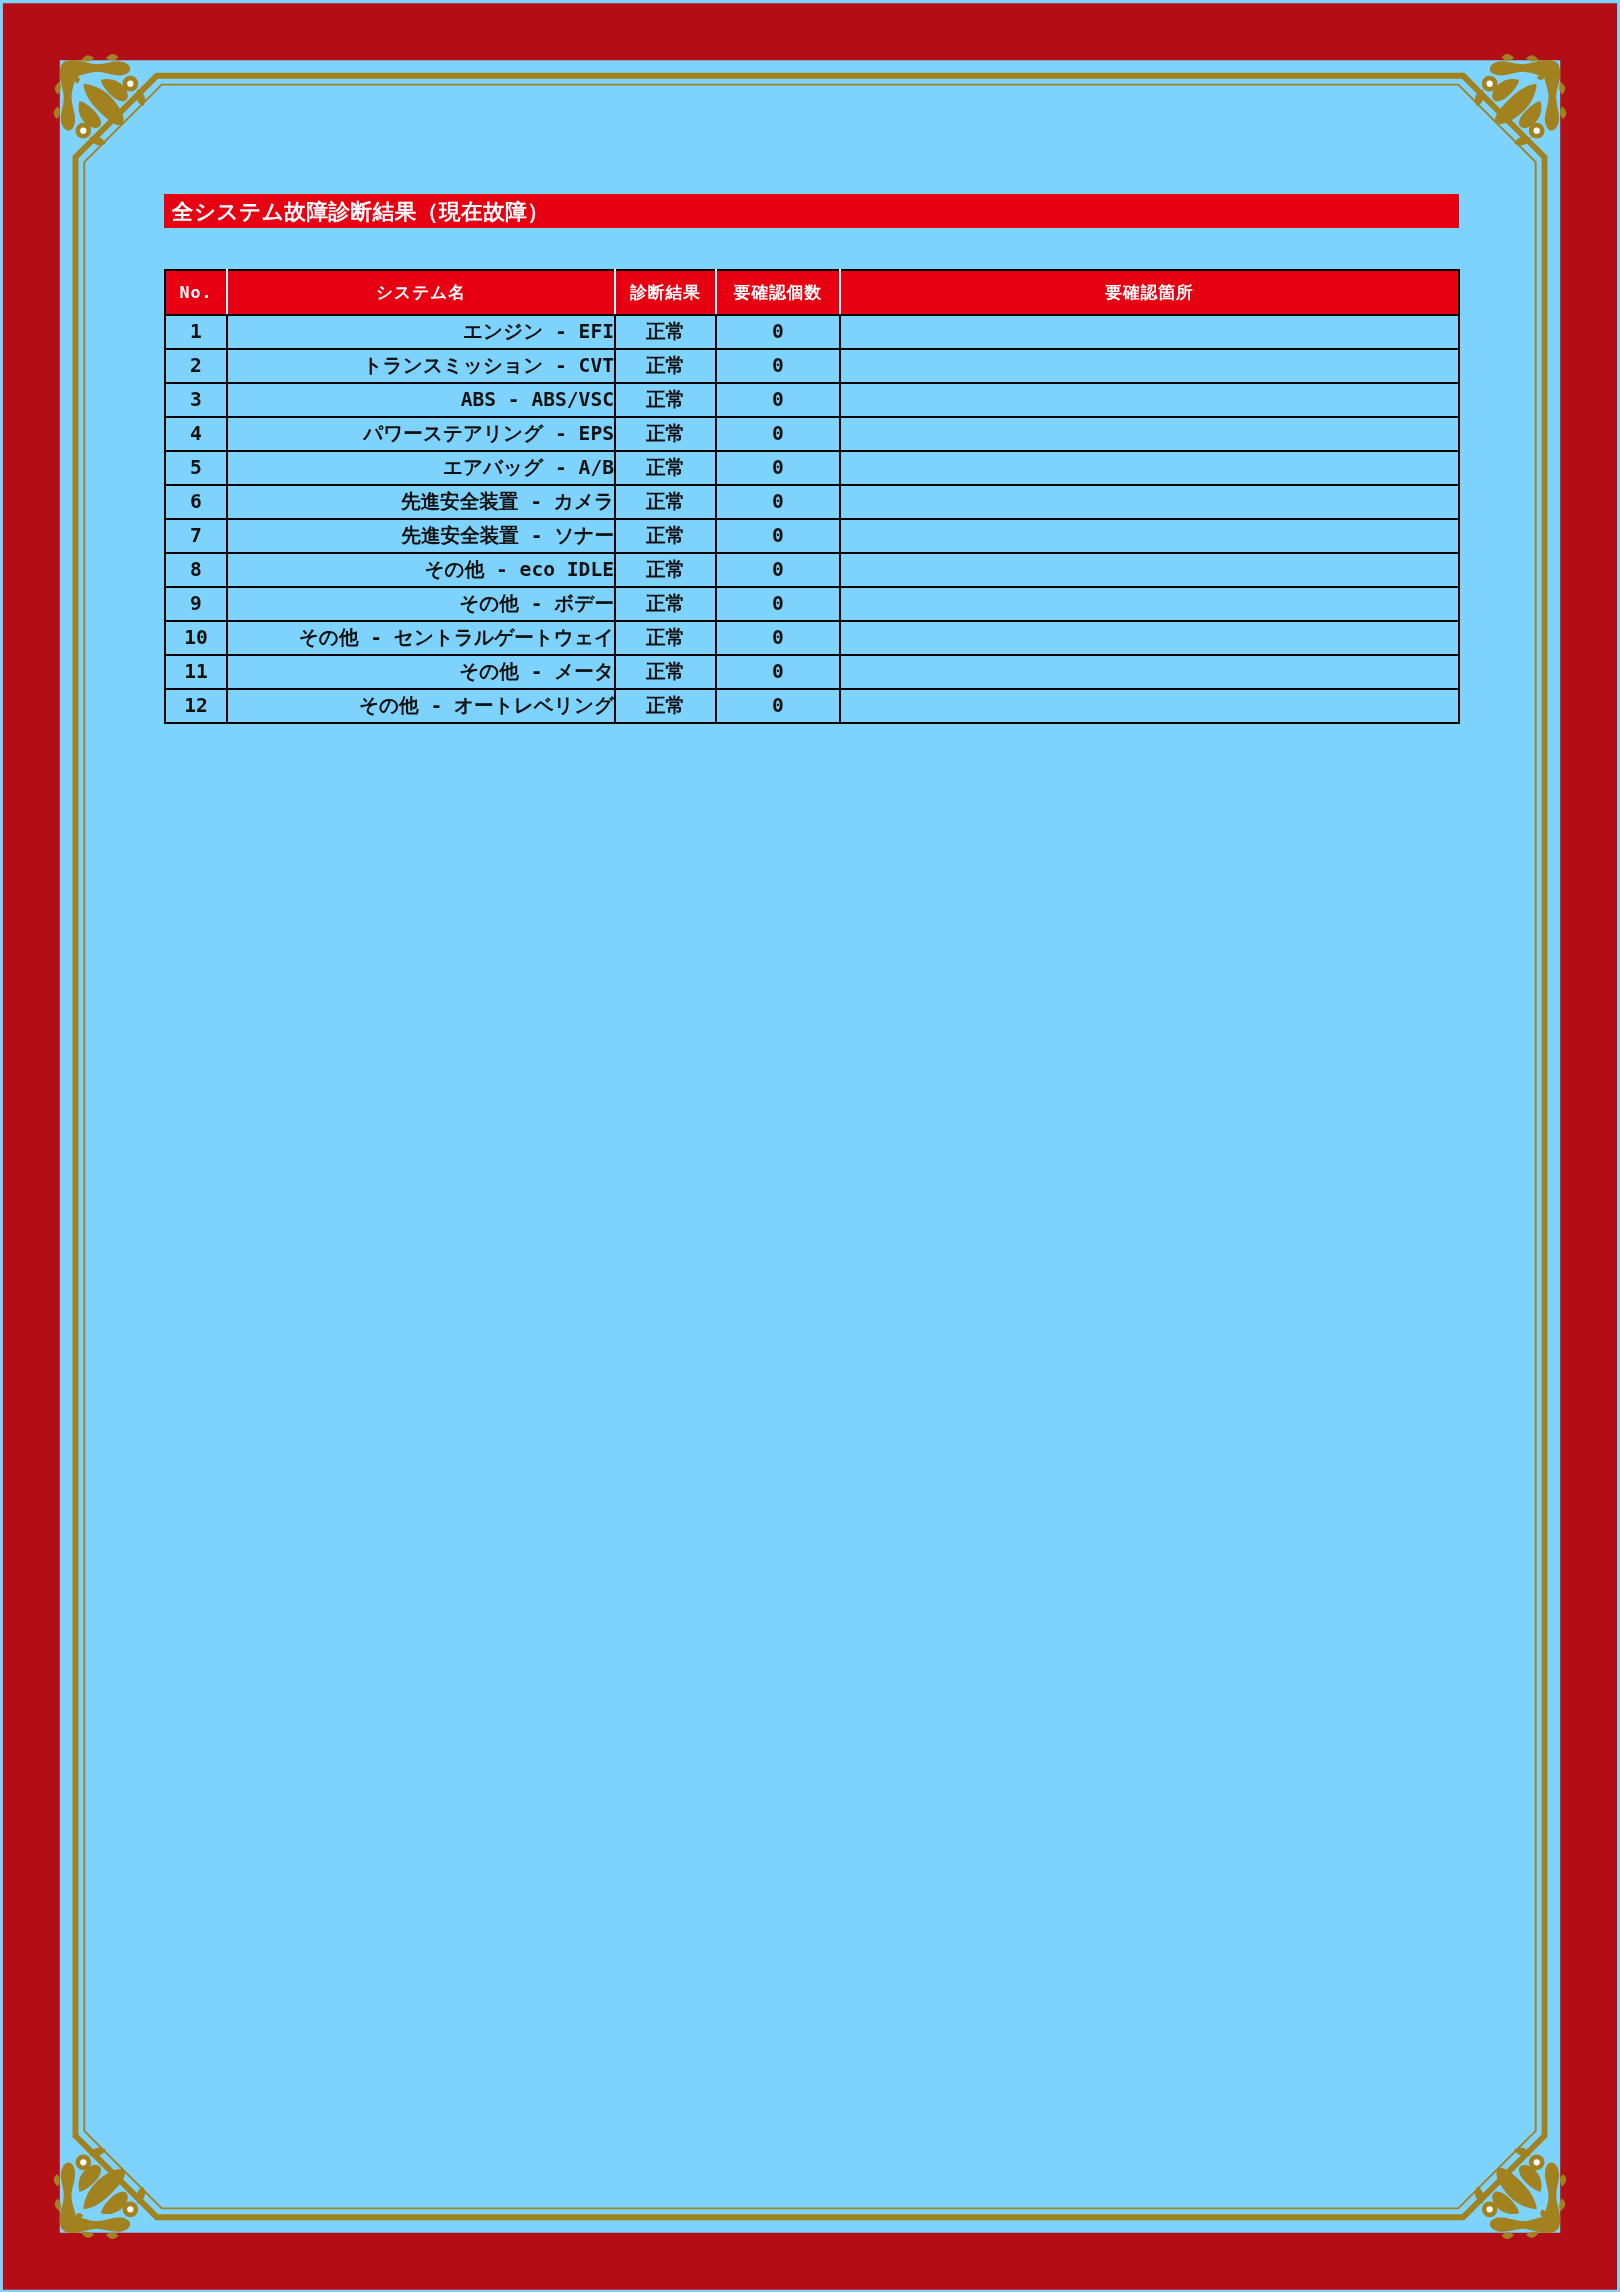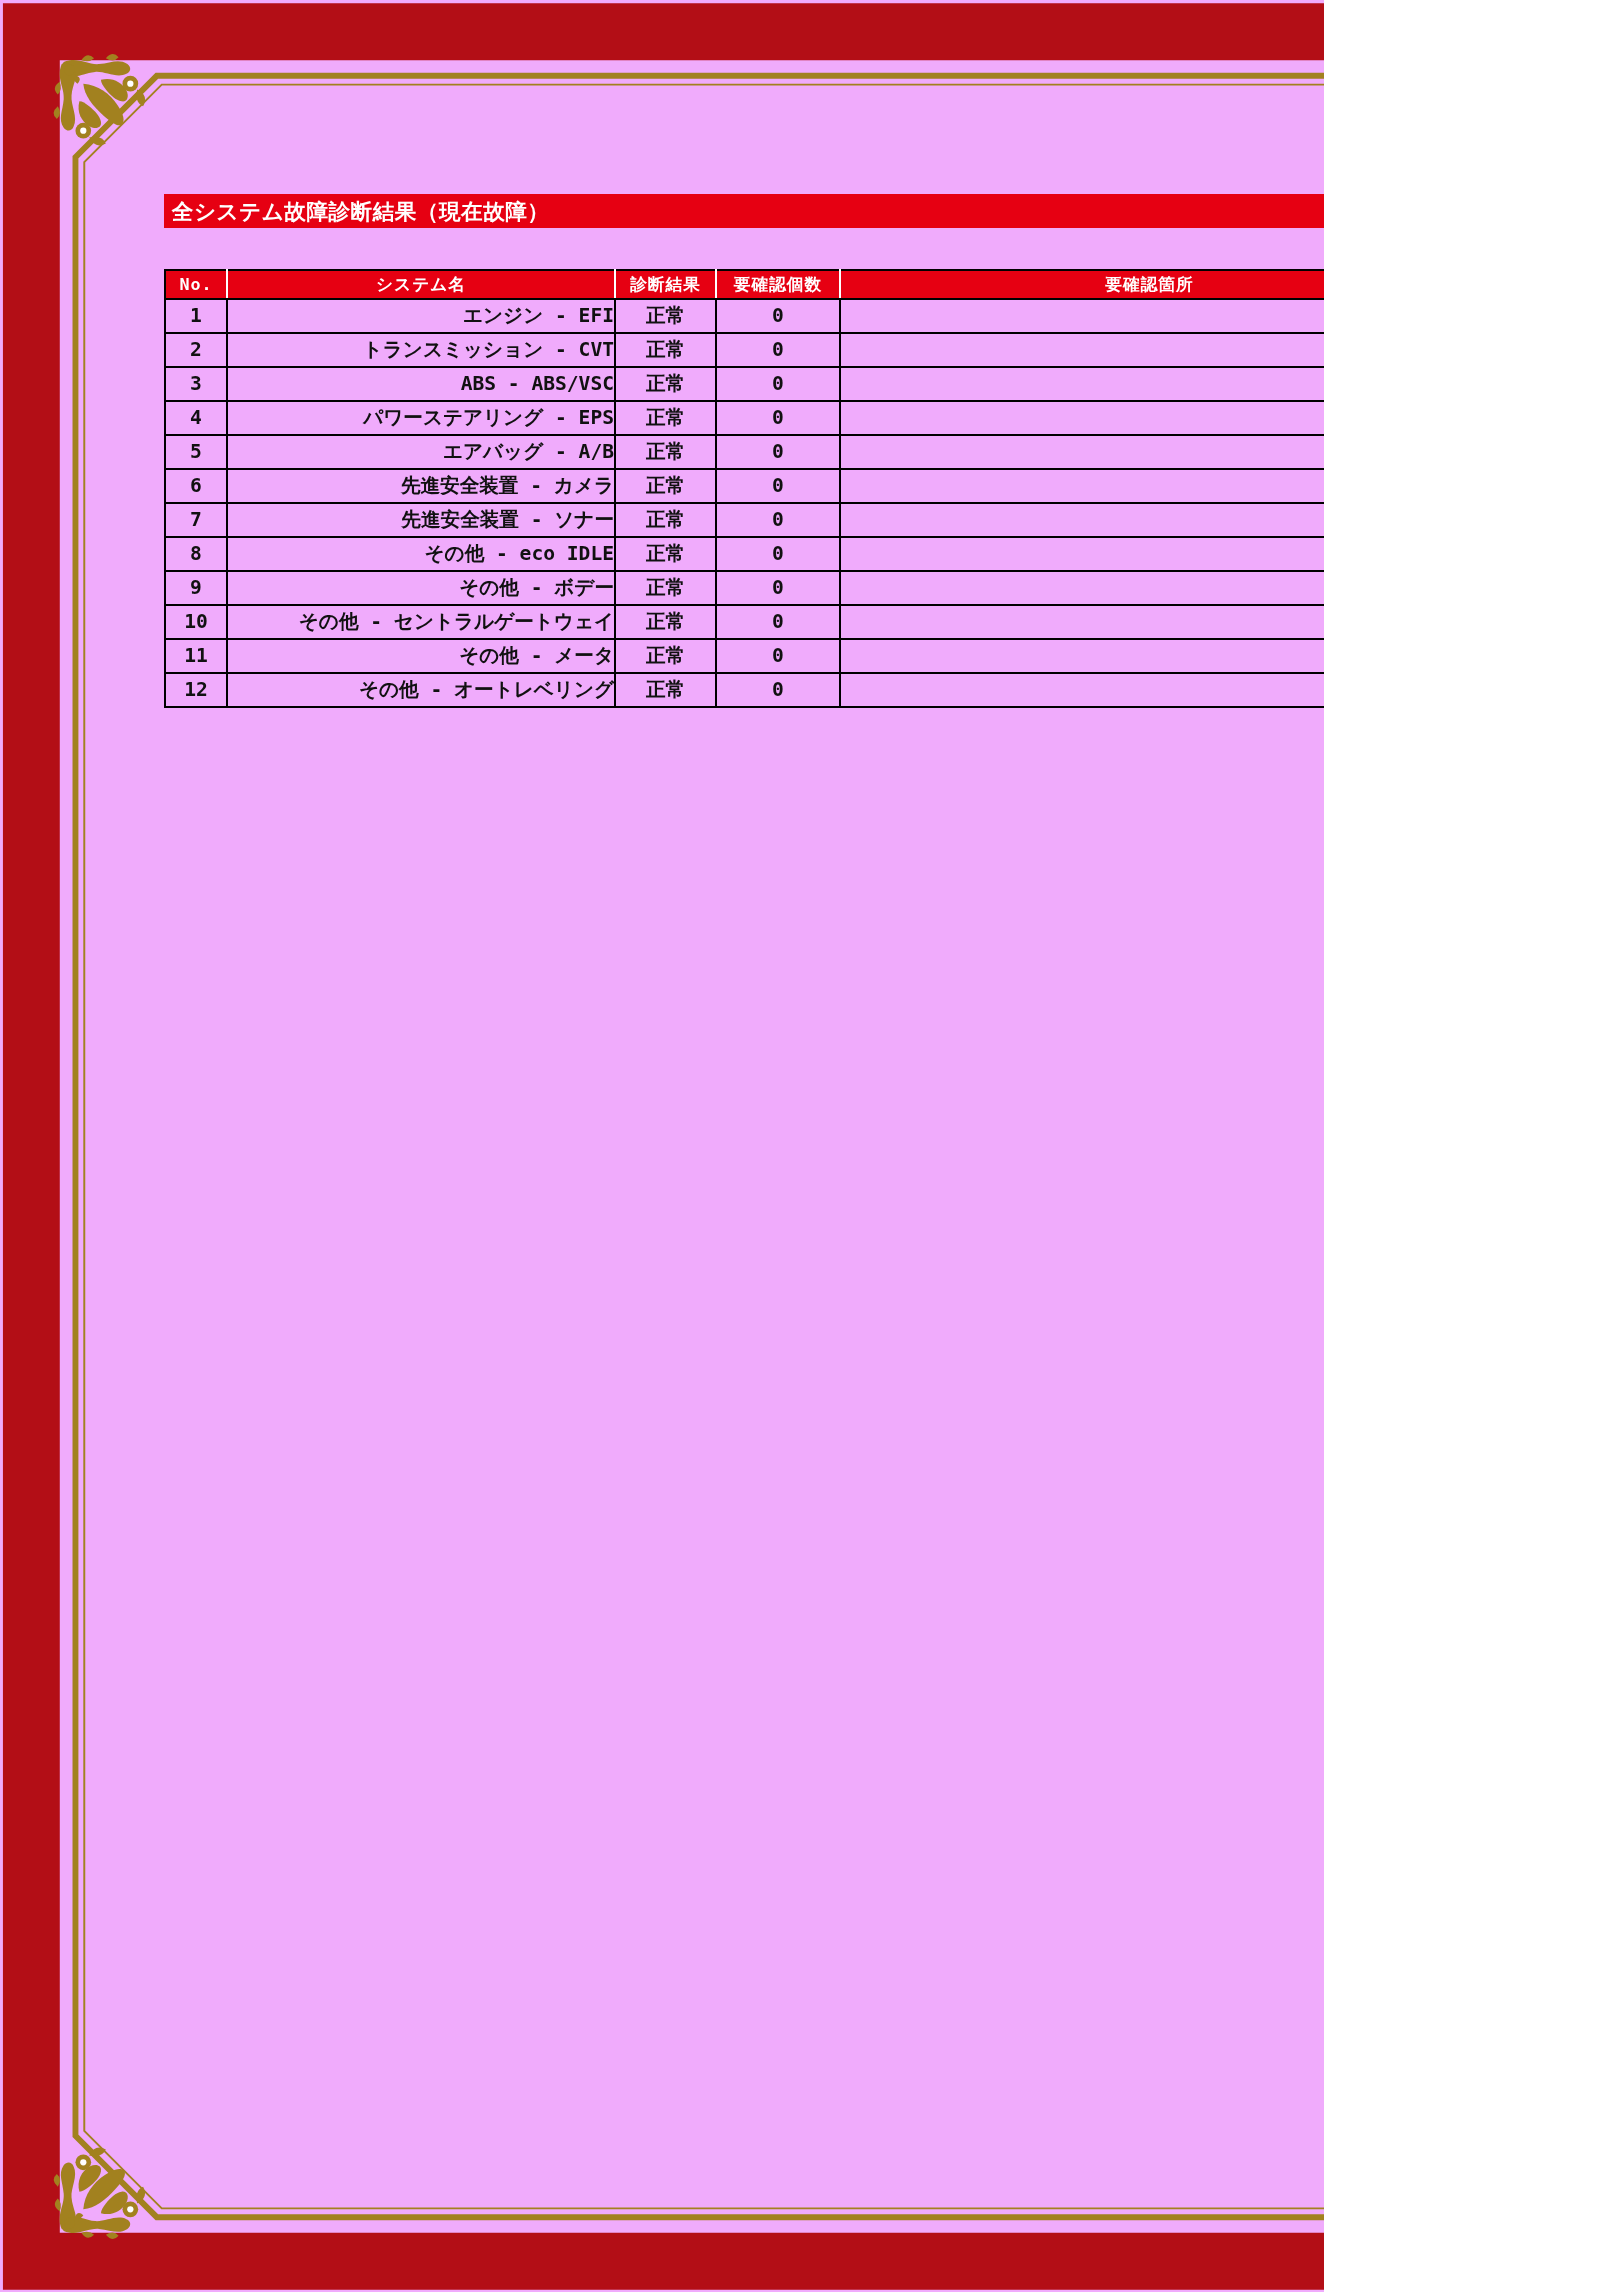--- a/index.html
+++ b/index.html
@@ -3,23 +3,23 @@
 <meta charset="utf-8">
 <style>
   html, body {
     margin: 0;
     padding: 0;
     background: #ffffff;
     font-family: "DejaVu Sans Mono", "DejaVu Sans", monospace;
   }
   .page {
     position: relative;
-    width: 1324px;
+    width: 1620px;
     height: 2293px;
-    background: #f0abfc;
+    background: #7dd3fc;
     overflow: hidden;
   }
   .frame-svg {
     position: absolute;
     left: 0;
     top: 0;
     width: 1620px;
     height: 2293px;
     pointer-events: none;
   }
@@ -59,21 +59,21 @@
   table.diag th {
     background: #e60012;
     color: #ffffff;
     font-size: 16.7px;
     font-weight: bold;
     height: 26.5px;
     text-align: center;
     vertical-align: middle;
     border-right: 2.9px solid #ffffff;
     border-bottom: 2px solid #000000;
-    padding: 0;
+    padding: 8px;
     letter-spacing: 1px;
   }
   table.diag th:last-child {
     border-right: none;
   }
   table.diag td {
     border: 2px solid #000000;
     height: 32px;
     font-size: 19.6px;
     font-weight: 600;

